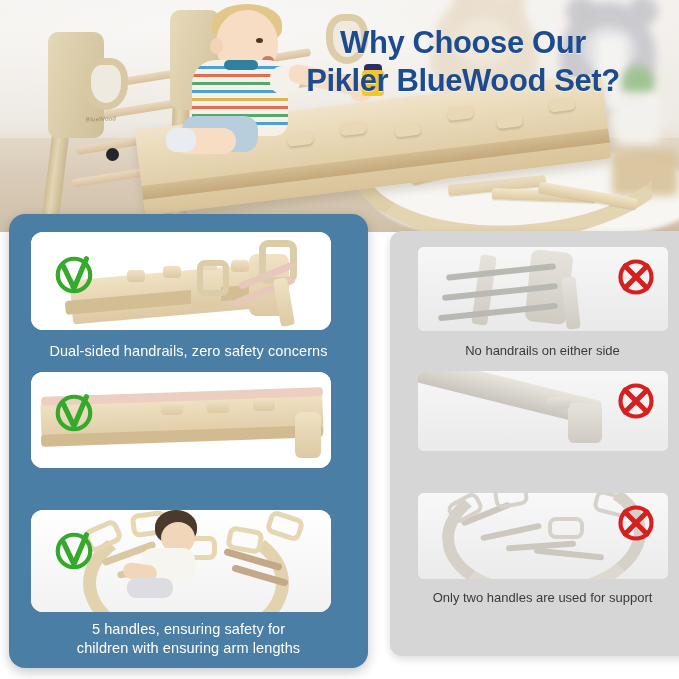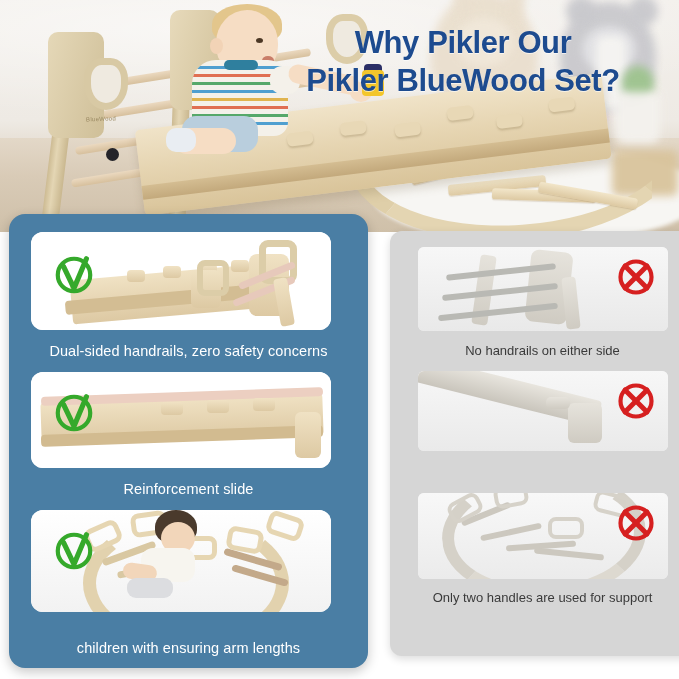--- a/index.html
+++ b/index.html
@@ -233,21 +233,21 @@
         <div class="kid-short"></div>
         <div class="kid-leg"></div>
         <div class="kid-sock"></div>
         <div class="toy-top"></div>
         <div class="toy"></div>
       </div>
     </div>
   </div>
 
   <div class="title">
-    <span>Why Pikler Our</span>
+    <span>Why Choose Our</span>
     <span class="l2">Pikler BlueWood Set?</span>
   </div>
 
   <div class="con-panel">
 
     <div class="card-con" style="left:28px;top:16px;width:250px;height:84px;">
       <div class="cardbg" style="background:linear-gradient(180deg,#f7f7f7,#e9e9e9);"></div>
       <div class="woodg" style="left:58px;top:8px;width:16px;height:70px;transform:rotate(8deg);"></div>
       <div class="woodg" style="left:110px;top:4px;width:42px;height:72px;border-radius:8px;transform:rotate(6deg);"></div>
       <div class="woodg" style="left:28px;top:22px;width:110px;height:6px;transform:rotate(-6deg);background:#b9b9b4;"></div>
@@ -325,21 +325,20 @@
       <div class="wood" style="left:10px;top:58px;width:282px;height:12px;background:#d2bb90;transform:rotate(-2deg);"></div>
       <div class="wood" style="left:130px;top:30px;width:22px;height:13px;"></div>
       <div class="wood" style="left:176px;top:28px;width:22px;height:13px;"></div>
       <div class="wood" style="left:222px;top:26px;width:22px;height:13px;"></div>
       <div class="wood" style="left:264px;top:40px;width:26px;height:46px;border-radius:6px;"></div>
     </div>
     <svg class="check-badge" style="left:44px;top:178px;" viewBox="0 0 44 44">
       <circle cx="22" cy="22" r="17" fill="none" stroke="#35a92b" stroke-width="4.4"></circle>
       <path d="M11 13 L22 36 L35 5" fill="none" stroke="#35a92b" stroke-width="5.4" stroke-linecap="round" stroke-linejoin="round"></path>
     </svg>
-    <div class="cap-pro" style="left:0;top:266px;">Reinforcement slide</div>
 
     <div class="card" style="left:22px;top:296px;width:300px;height:102px;">
       <div class="cardbg" style="background:linear-gradient(180deg,#ffffff,#f2f2f2);"></div>
       <div style="position:absolute;left:52px;top:6px;width:180px;height:108px;border:13px solid #e8d9b6;border-radius:50%;border-top-color:transparent;border-left-color:#e2d2ae;border-right-color:#e2d2ae;"></div>
       <div class="wood" style="left:70px;top:40px;width:56px;height:7px;transform:rotate(-20deg);background:#d9c8a2;"></div>
       <div class="wood" style="left:86px;top:56px;width:66px;height:7px;transform:rotate(-10deg);background:#d9c8a2;"></div>
       <div class="wood" style="left:192px;top:46px;width:60px;height:7px;transform:rotate(16deg);background:#c3a98a;"></div>
       <div class="wood" style="left:200px;top:62px;width:58px;height:7px;transform:rotate(16deg);background:#c3a98a;"></div>
       <div style="position:absolute;left:54px;top:14px;width:26px;height:14px;border:5px solid #e6d6b2;border-radius:8px;transform:rotate(-24deg);"></div>
       <div style="position:absolute;left:100px;top:2px;width:26px;height:14px;border:5px solid #e6d6b2;border-radius:8px;transform:rotate(-8deg);"></div>
@@ -349,17 +348,18 @@
       <div style="position:absolute;left:124px;top:0px;width:42px;height:34px;background:#4a3a2c;border-radius:50% 50% 42% 42%;"></div>
       <div style="position:absolute;left:130px;top:12px;width:34px;height:32px;background:#f2d6ba;border-radius:50%;"></div>
       <div style="position:absolute;left:110px;top:38px;width:54px;height:34px;background:#f7f5ef;border-radius:12px;"></div>
       <div style="position:absolute;left:92px;top:54px;width:34px;height:16px;background:#f2d6ba;border-radius:8px;transform:rotate(8deg);"></div>
       <div style="position:absolute;left:96px;top:68px;width:46px;height:20px;background:#dcdde0;border-radius:9px;"></div>
     </div>
     <svg class="check-badge" style="left:44px;top:316px;" viewBox="0 0 44 44">
       <circle cx="22" cy="22" r="17" fill="none" stroke="#35a92b" stroke-width="4.4"></circle>
       <path d="M11 13 L22 36 L35 5" fill="none" stroke="#35a92b" stroke-width="5.4" stroke-linecap="round" stroke-linejoin="round"></path>
     </svg>
+    <div class="cap-pro" style="left:0;top:406px;">5 handles, ensuring safety for</div>
     <div class="cap-pro" style="left:0;top:425px;">children with ensuring arm lengths</div>
   </div>
 
 
 </div>
 
 </body></html>

